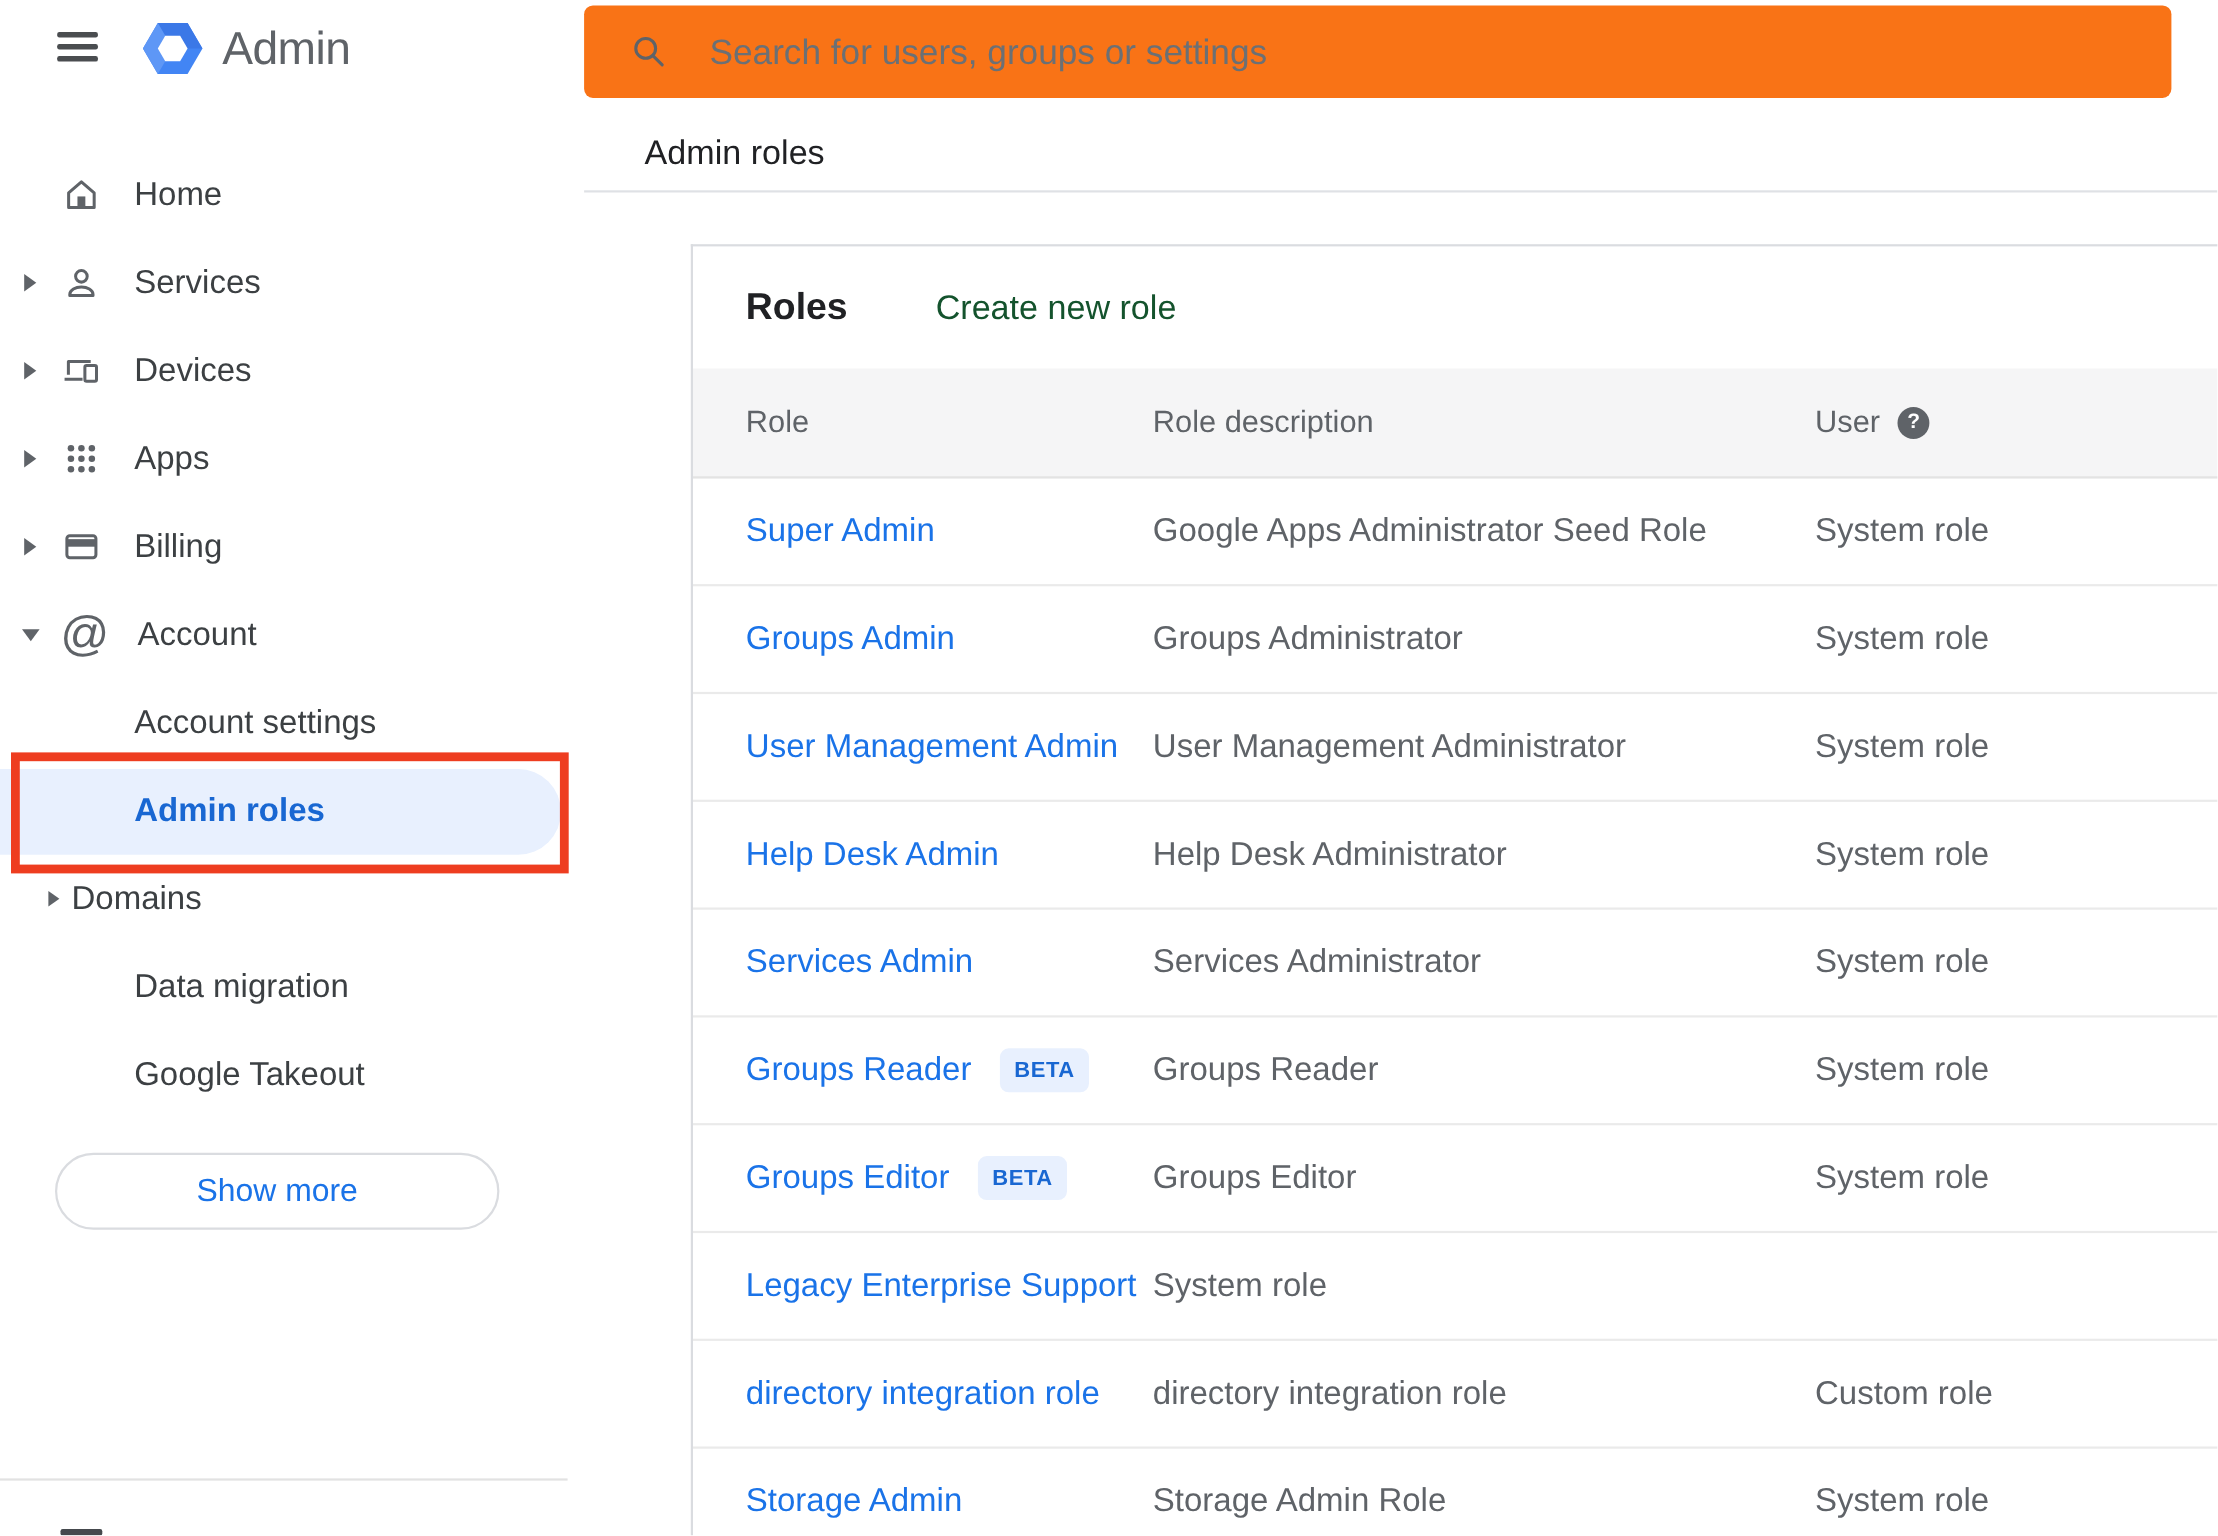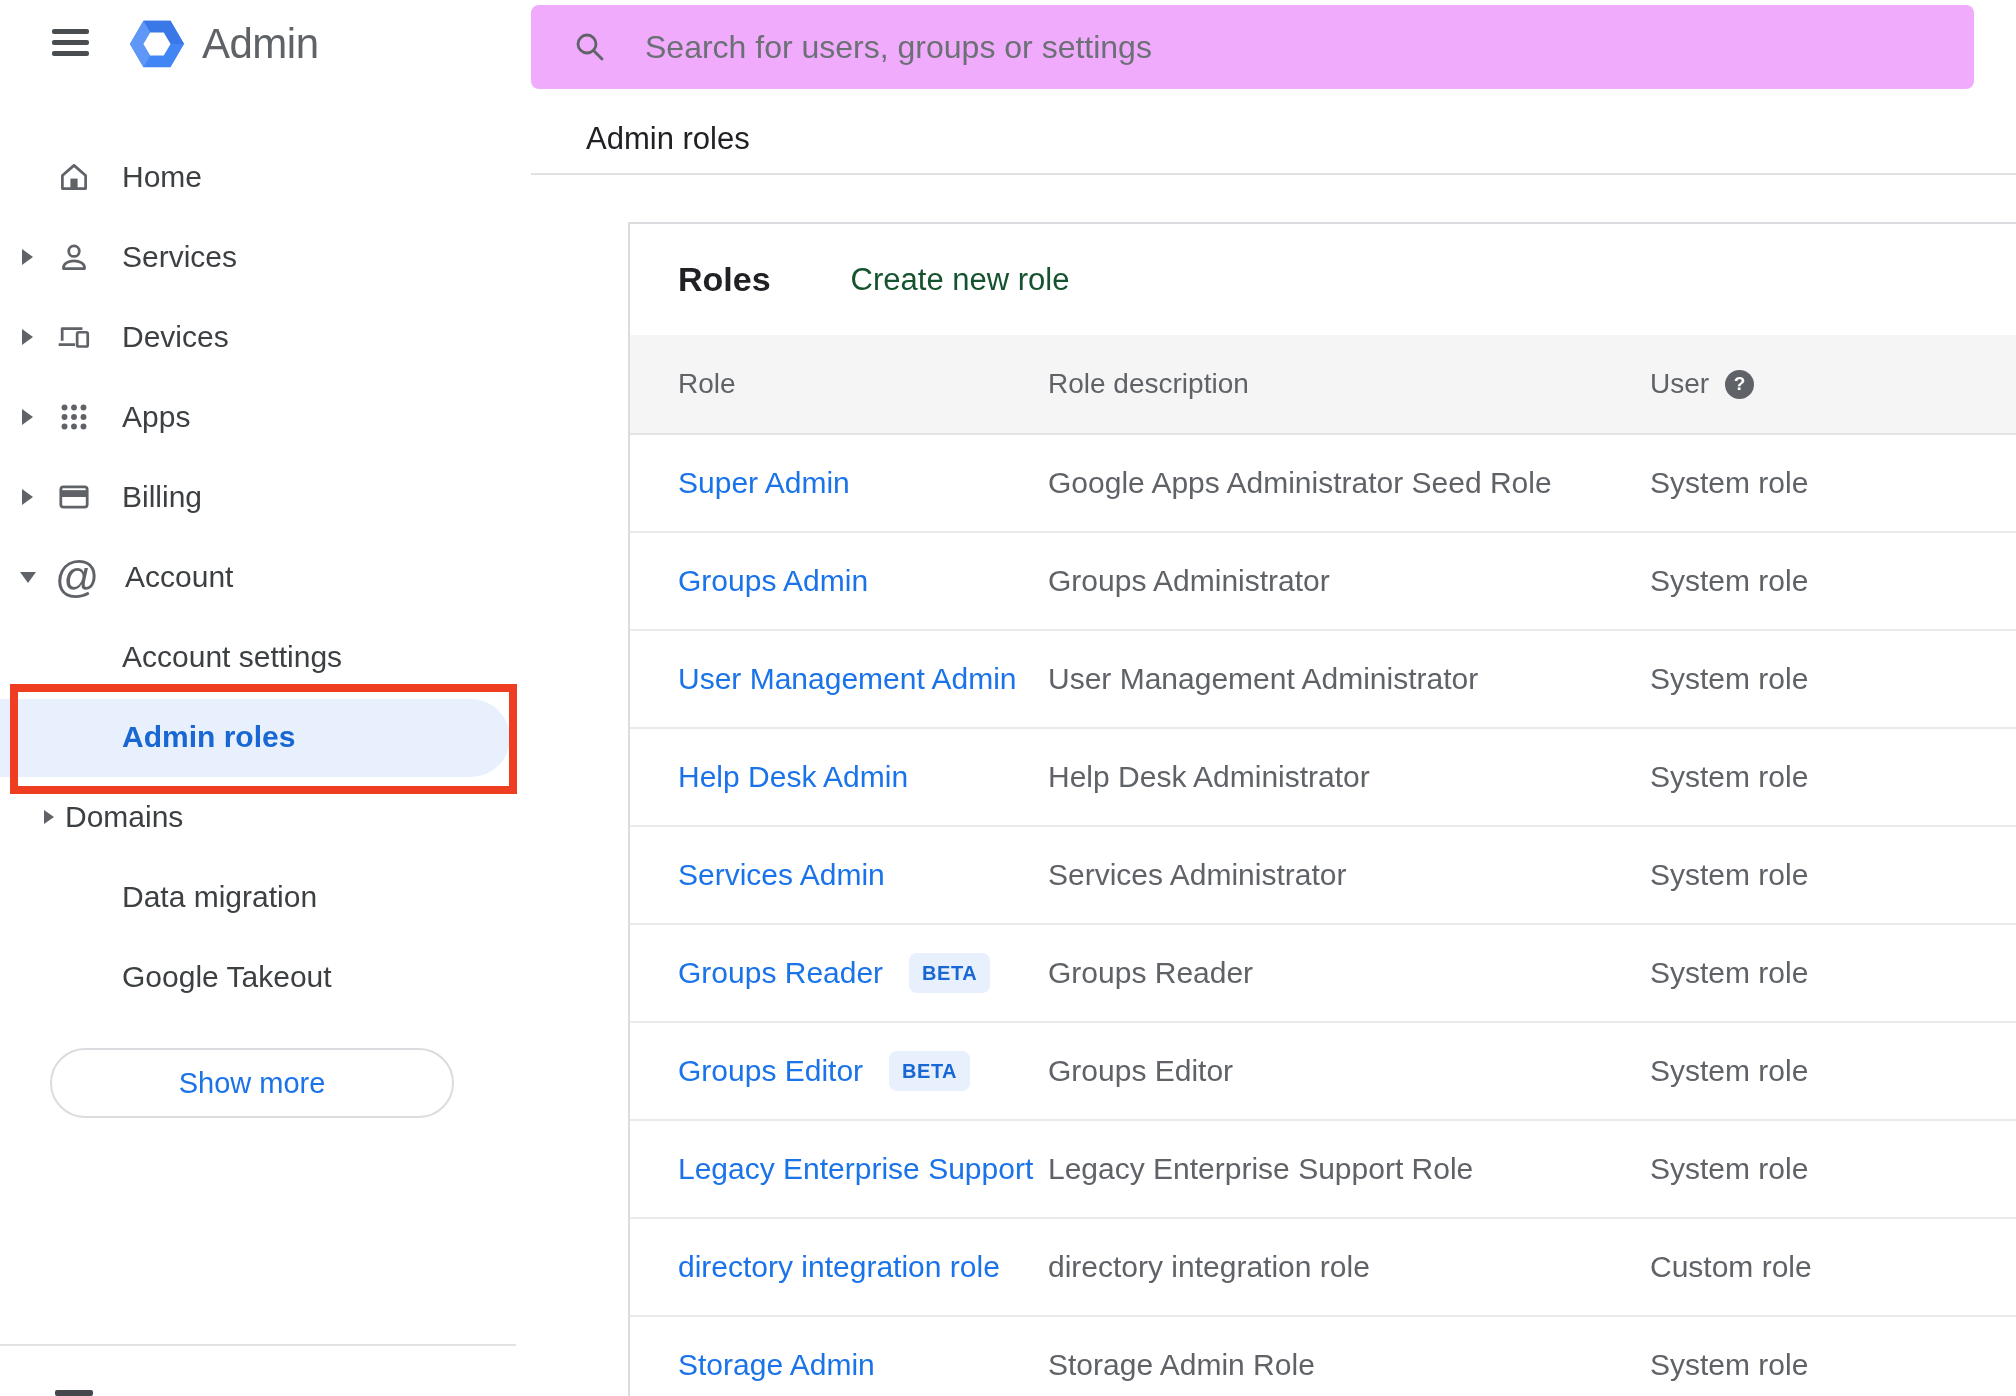--- a/index.html
+++ b/index.html
@@ -34,21 +34,21 @@
 
   .show-more { position:absolute; left:50px; top:1048px; width:404px; height:70px; background:#fff; border:2px solid #dadce0; border-radius:36px; color:#1a73e8; font-size:29px; font-weight:500; font-family:"Liberation Sans", sans-serif; cursor:pointer; }
   .sidebar-divider { position:absolute; left:0; top:1344px; width:516px; height:2px; background:#e2e2e2; }
   .partial-icon { position:absolute; left:55px; top:1390px; width:38px; height:6px; background:#45494d; border-radius:2px; }
 
   
   .red-annotation { position:absolute; left:10px; top:684px; width:507px; height:110px; border:8px solid #ee3d20; z-index:40; pointer-events:none; }
 
   
   .main { position:absolute; left:531px; top:0; width:1485px; height:100%; }
-  .searchbar { position:absolute; left:0; top:5px; width:1443px; height:84px; background:#f0abfc; border-radius:8px; }
+  .searchbar { position:absolute; left:0; top:5px; width:1443px; height:84px; background:#f97316; border-radius:8px; }
   .search-icon { position:absolute; left:42px; top:25px; }
   .search-input { position:absolute; left:0; top:0; width:100%; height:100%; background:transparent; border:none; outline:none; padding-left:114px; font-size:32px; color:#3c4043; font-family:"Liberation Sans", sans-serif; }
   .search-input::placeholder { color:#6b7075; opacity:1; }
   .breadcrumb { position:absolute; left:55px; top:121px; font-size:31px; color:#202124; }
   .top-divider { position:absolute; left:0; right:0; top:173px; height:2px; background:#dfe1e5; }
 
   .card { position:absolute; left:97px; top:222px; width:1391px; height:1176px; background:#fff; border-left:2px solid #dadce0; border-top:2px solid #dadce0; overflow:hidden; }
   .card-header { height:111px; display:flex; align-items:center; padding-left:48px; }
   .card-title { font-size:34px; font-weight:700; color:#202124; letter-spacing:0; }
   .create-link { margin-left:80px; font-size:31px; color:#14532d; text-decoration:none; cursor:pointer; }
@@ -282,21 +282,20 @@
             </div>
             <div class="col-desc cell-text">Groups Editor</div>
             <div class="col-type cell-text">System role</div>
           </div>
 
           <div class="trow">
             <div class="col-role">
               <a class="role-link">Legacy Enterprise Support</a>
 
             </div>
-            <div class="col-desc cell-text">Legacy Enterprise Support Role</div>
             <div class="col-type cell-text">System role</div>
           </div>
 
           <div class="trow">
             <div class="col-role">
               <a class="role-link">directory integration role</a>
 
             </div>
             <div class="col-desc cell-text">directory integration role</div>
             <div class="col-type cell-text">Custom role</div>

